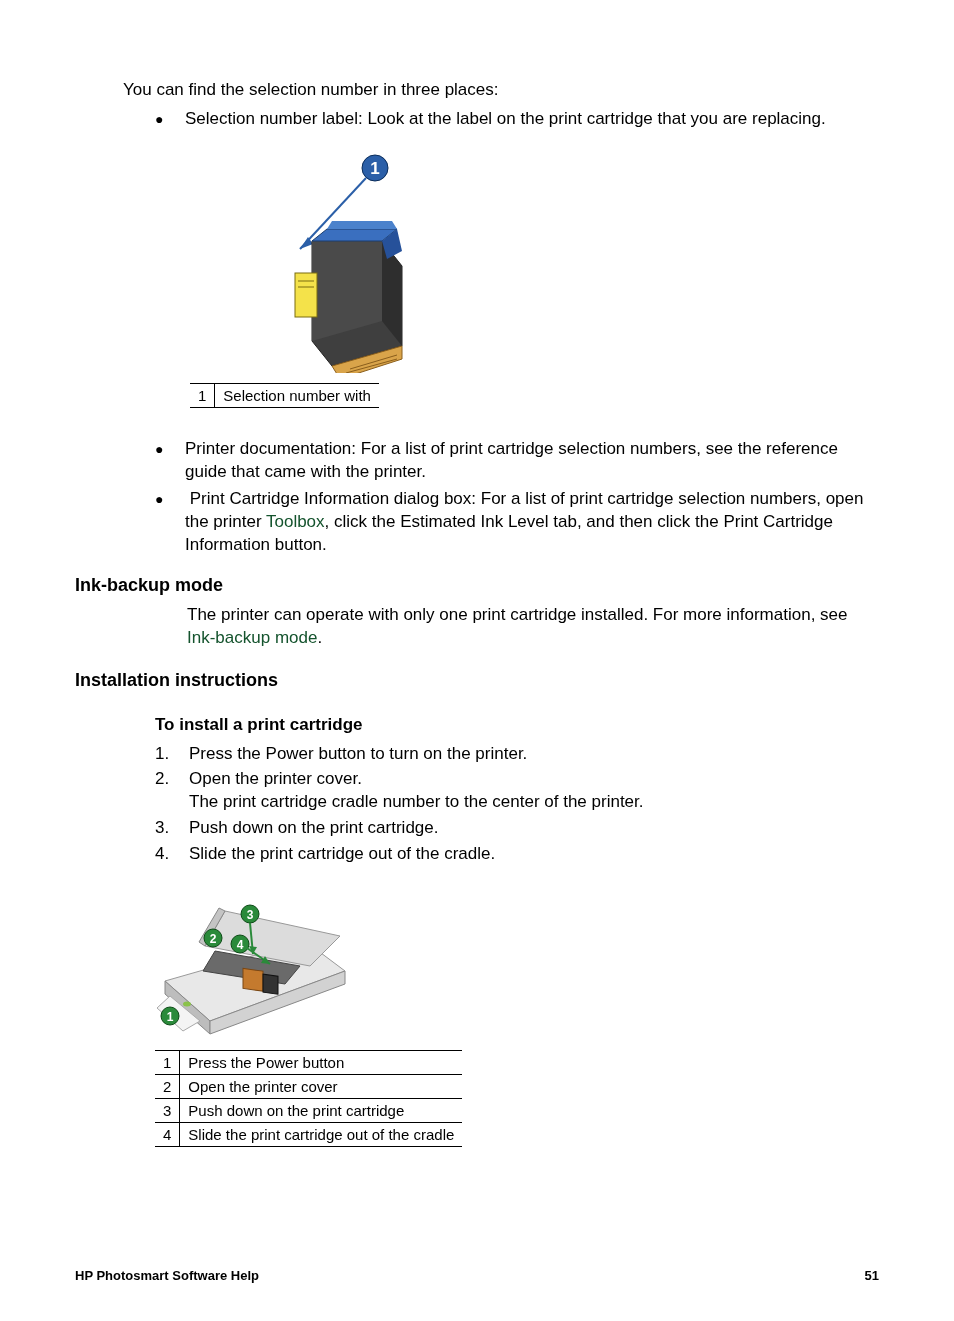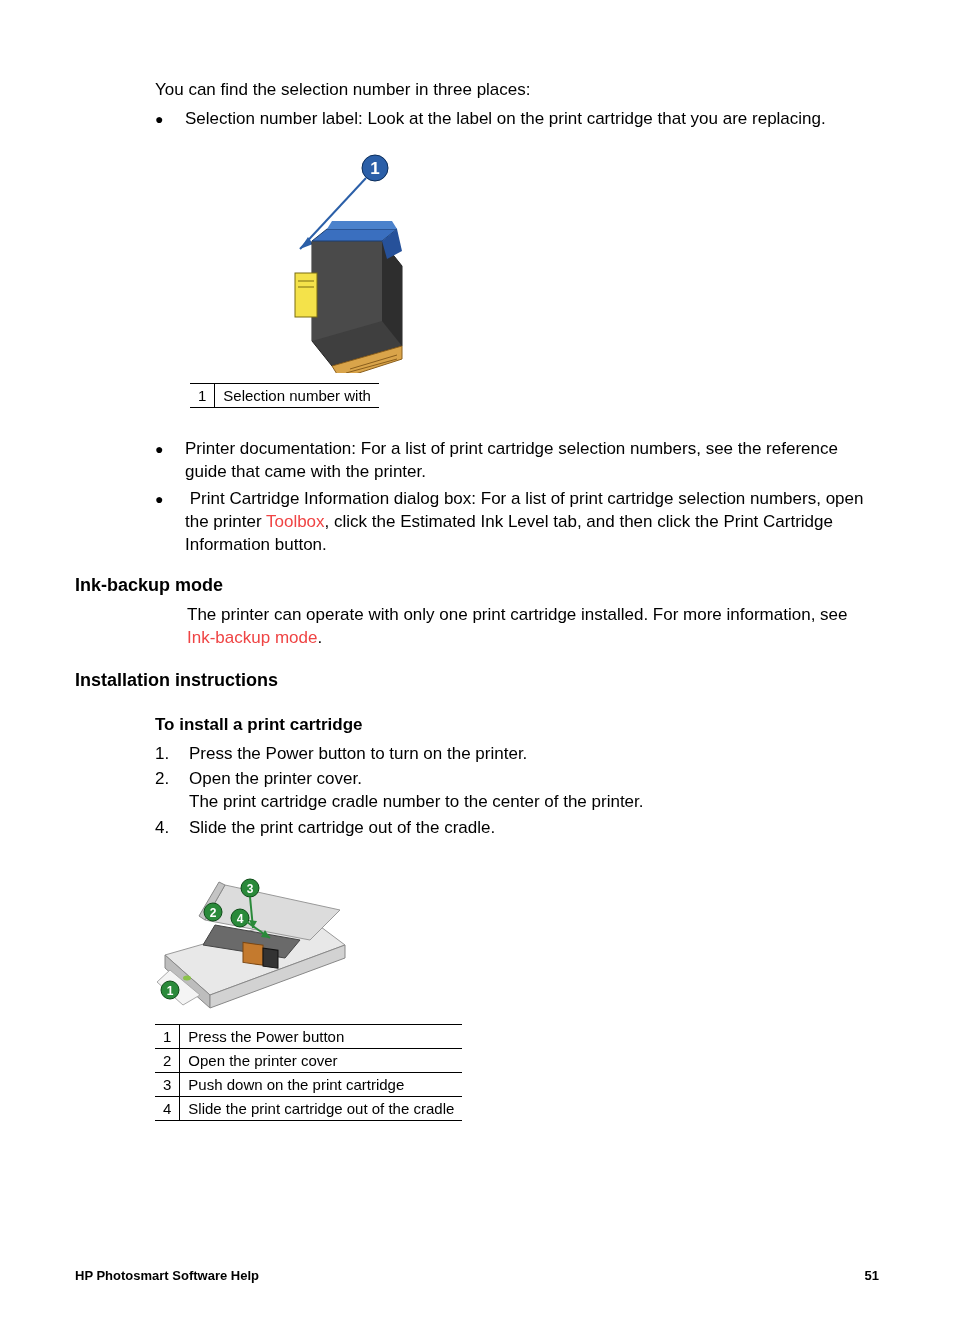--- a/index.html
+++ b/index.html
@@ -11,21 +11,21 @@
       font-family: Arial, Helvetica, sans-serif;
       width: 954px;
       height: 1321px;
       padding: 80px 75px 40px 75px;
       position: relative;
       color: #000;
       background: #fff;
     }
     .intro-text {
       font-size: 17px;
-      margin-left: 80px;
+      margin-left: 48px;
       margin-bottom: 8px;
     }
     ul.outer {
       list-style: none;
       margin-left: 80px;
       margin-bottom: 18px;
     }
     ul.outer > li {
       padding-left: 30px;
       text-indent: -30px;
@@ -81,21 +81,21 @@
       margin-bottom: 8px;
       margin-top: 8px;
     }
     .section-body {
       margin-left: 112px;
       font-size: 17px;
       line-height: 1.35;
       margin-bottom: 20px;
     }
     .link-text {
-      color: #ef4444;
+      color: #14532d;
     }
     h4.sub-heading {
       font-size: 17px;
       font-weight: bold;
       margin-left: 80px;
       margin-bottom: 8px;
       margin-top: 24px;
     }
     ol.numbered {
       list-style: none;
@@ -195,20 +195,23 @@
 
 <h4 class="sub-heading">To install a print cartridge</h4>
 
 <ol class="numbered">
   <li>
     <span class="num">1.</span><span>Press the </span><span class="bold">Power</span><span> button to turn on the printer.</span>
   </li>
   <li>
     <span class="num">2.</span><span>Open the printer cover.</span><br>
     <span style="padding-left:0px;">The print cartridge cradle number to the center of the printer.</span>
+  </li>
+  <li>
+    <span class="num">3.</span><span>Push down on the print cartridge.</span>
   </li>
   <li>
     <span class="num">4.</span><span>Slide the print cartridge out of the cradle.</span>
   </li>
 </ol>
 
 <div class="printer-svg-wrap">
   <svg width="200" height="150" viewBox="0 0 200 150">
 
     <polygon points="10,95 150,55 190,85 55,135" fill="#e8e8e8" stroke="#999"></polygon>

